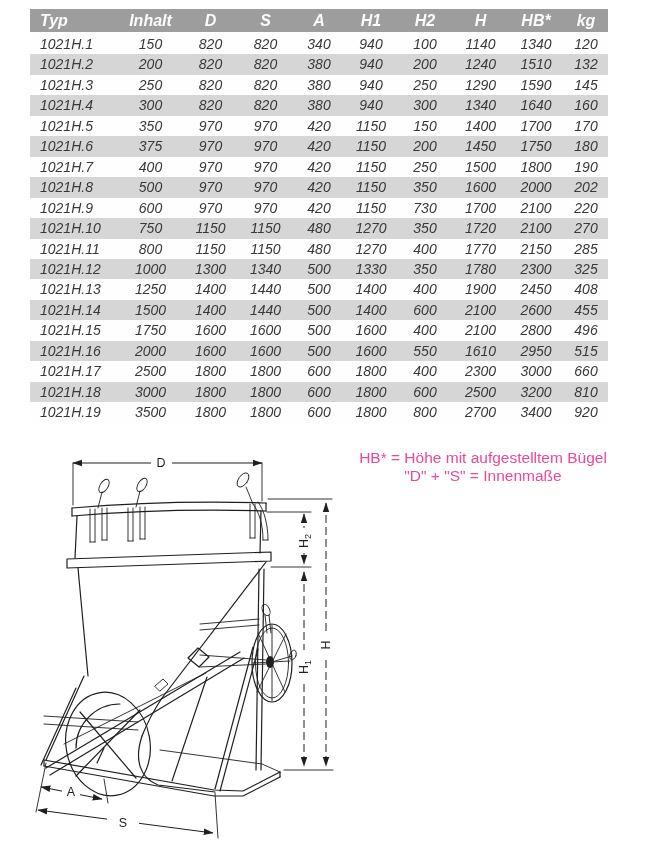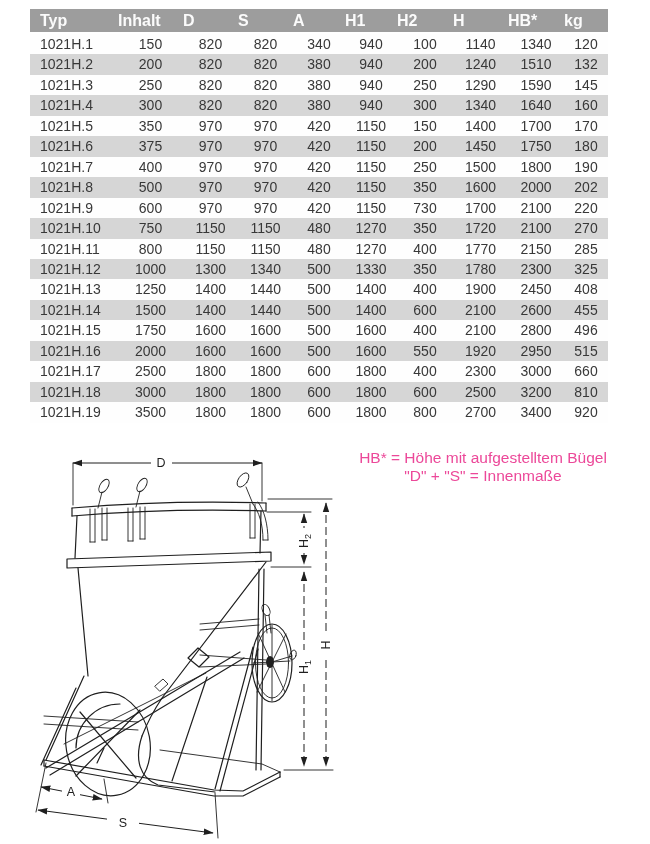--- a/index.html
+++ b/index.html
@@ -4,25 +4,25 @@
 <style>
   html,body{margin:0;padding:0;}
   body{
     width:650px;height:844px;position:relative;background:#ffffff;
     font-family:"Liberation Sans", sans-serif;color:#383838;overflow:hidden;
   }
   
   .spec-table{
     position:absolute;left:30px;top:9px;width:578px;
     border-collapse:collapse;table-layout:fixed;
-    font-size:14px;color:#383838;
+    font-size:14px;color:#383838;font-style:italic;
   }
   .spec-table th{
     background:#9d9d9d;color:#fbfbfb;font-weight:bold;font-size:16px;
-    height:23px;padding:0;text-align:left;vertical-align:middle;
+    height:23px;padding:0;text-align:center;vertical-align:middle;
     border-bottom:2px solid #ffffff;
   }
   .spec-table td{
     height:20.45px;line-height:20.45px;padding:0;text-align:center;
     vertical-align:middle;white-space:nowrap;
   }
   .spec-table th:first-child, .spec-table td:first-child{
     text-align:left;padding-left:10px;
   }
   .spec-table tbody tr:nth-child(even){background:#d6d6d6;}
@@ -258,21 +258,21 @@
         <td>496</td>
       </tr>
       <tr>
         <td>1021H.16</td>
         <td>2000</td>
         <td>1600</td>
         <td>1600</td>
         <td>500</td>
         <td>1600</td>
         <td>550</td>
-        <td>1920</td>
+        <td>1610</td>
         <td>2950</td>
         <td>515</td>
       </tr>
       <tr>
         <td>1021H.17</td>
         <td>2500</td>
         <td>1800</td>
         <td>1800</td>
         <td>600</td>
         <td>1800</td>

